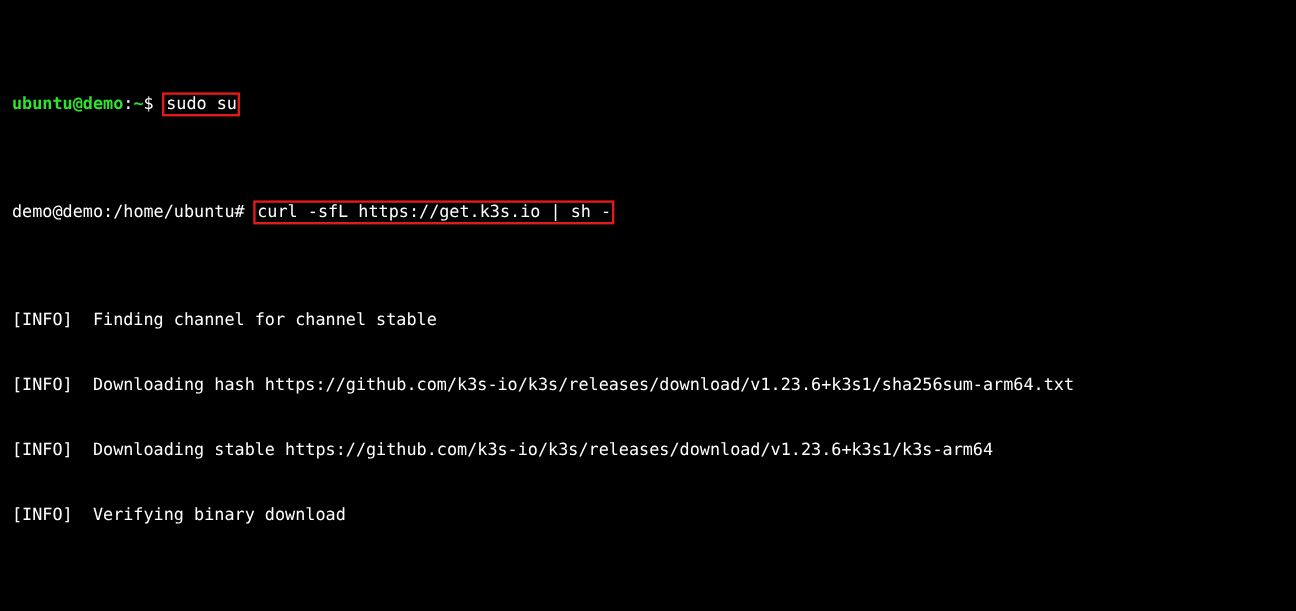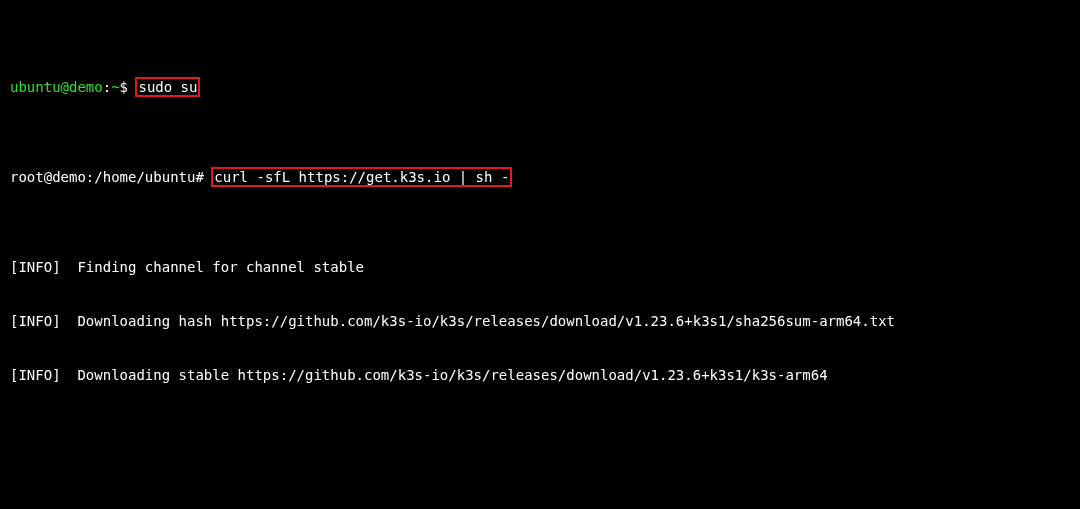--- a/index.html
+++ b/index.html
@@ -17,44 +17,45 @@
   .terminal {
     position: relative;
     padding: 6px 10px 10px 10px;
     white-space: pre;
     letter-spacing: 0px;
   }
   .line {
     display: block;
     white-space: pre;
   }
-  .green { color: #2ee22e; font-weight: normal; }
+  .green { color: #2ee22e; font-weight: bold; }
   .white { color: #ffffff; }
   .boxed {
     outline: 2px solid #e11a1a;
     outline-offset: -1px;
     padding: 0 2px;
     display: inline-block;
   }
 </style>
 </head>
 <body>
 
 <div class="terminal">
 
   
   <span class="line"><span class="green">ubuntu@demo</span><span class="white">:</span><span class="green">~</span><span class="white">$</span><span> </span><span class="boxed white">sudo su</span></span>
 
   
-  <span class="line"><span class="white">root@demo</span><span class="white">:</span><span class="white">/home/ubuntu</span><span class="white">#</span><span> </span><span class="boxed white">curl -sfL https://get.k3s.io | sh -</span></span>
+  <span class="line"><span class="white">demo@demo</span><span class="white">:</span><span class="white">/home/ubuntu</span><span class="white">#</span><span> </span><span class="boxed white">curl -sfL https://get.k3s.io | sh -</span></span>
 
   
   <span class="line white">[INFO]  Finding channel for channel stable</span>
   <span class="line white">[INFO]  Downloading hash https://github.com/k3s-io/k3s/releases/download/v1.23.6+k3s1/sha256sum-arm64.txt</span>
   <span class="line white">[INFO]  Downloading stable https://github.com/k3s-io/k3s/releases/download/v1.23.6+k3s1/k3s-arm64</span>
+  <span class="line white">[INFO]  Verifying binary download</span>
   
   
   
   
   
   
   
   
   
   

